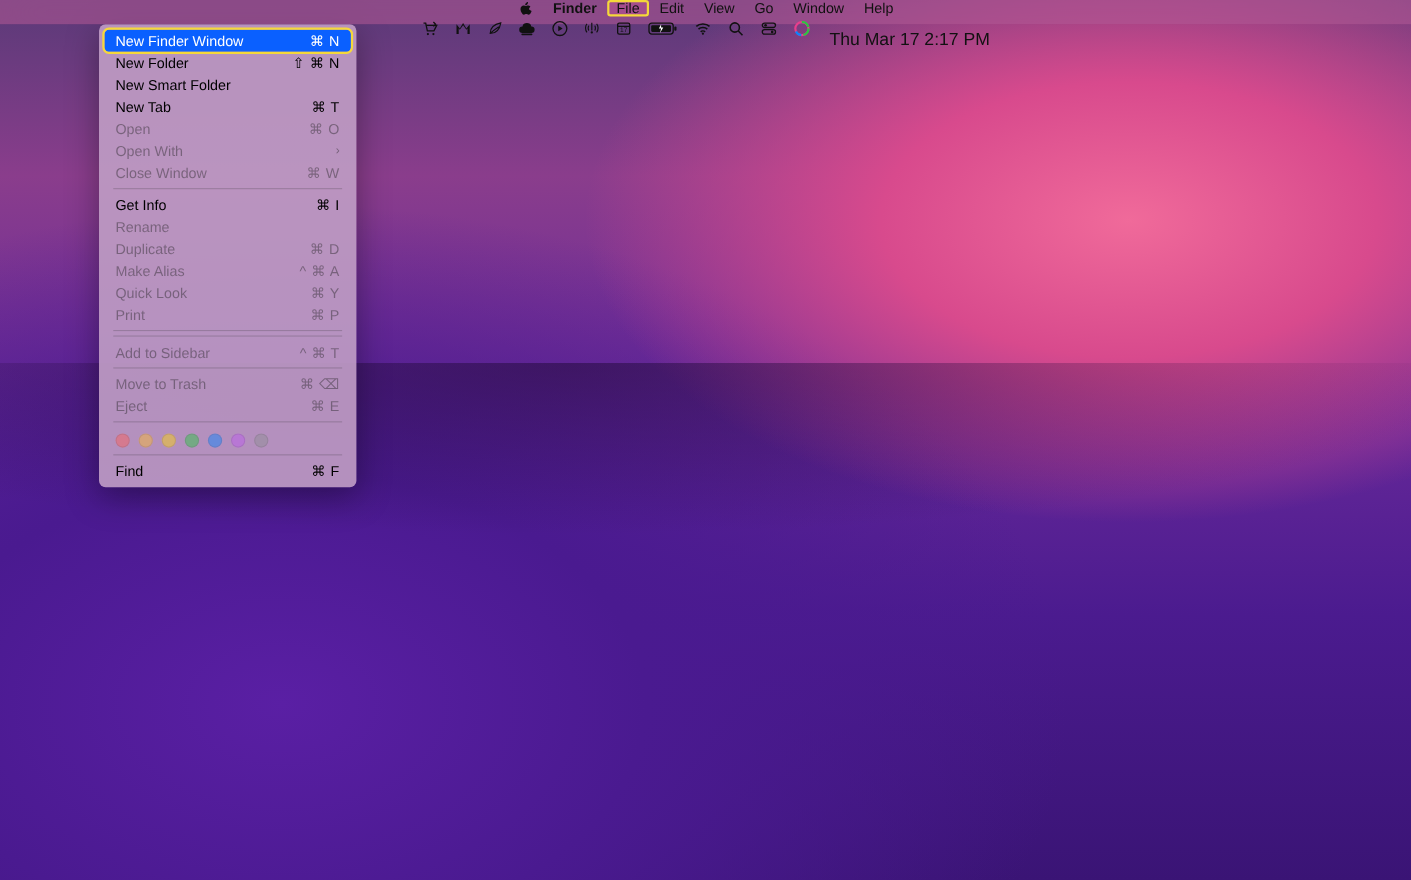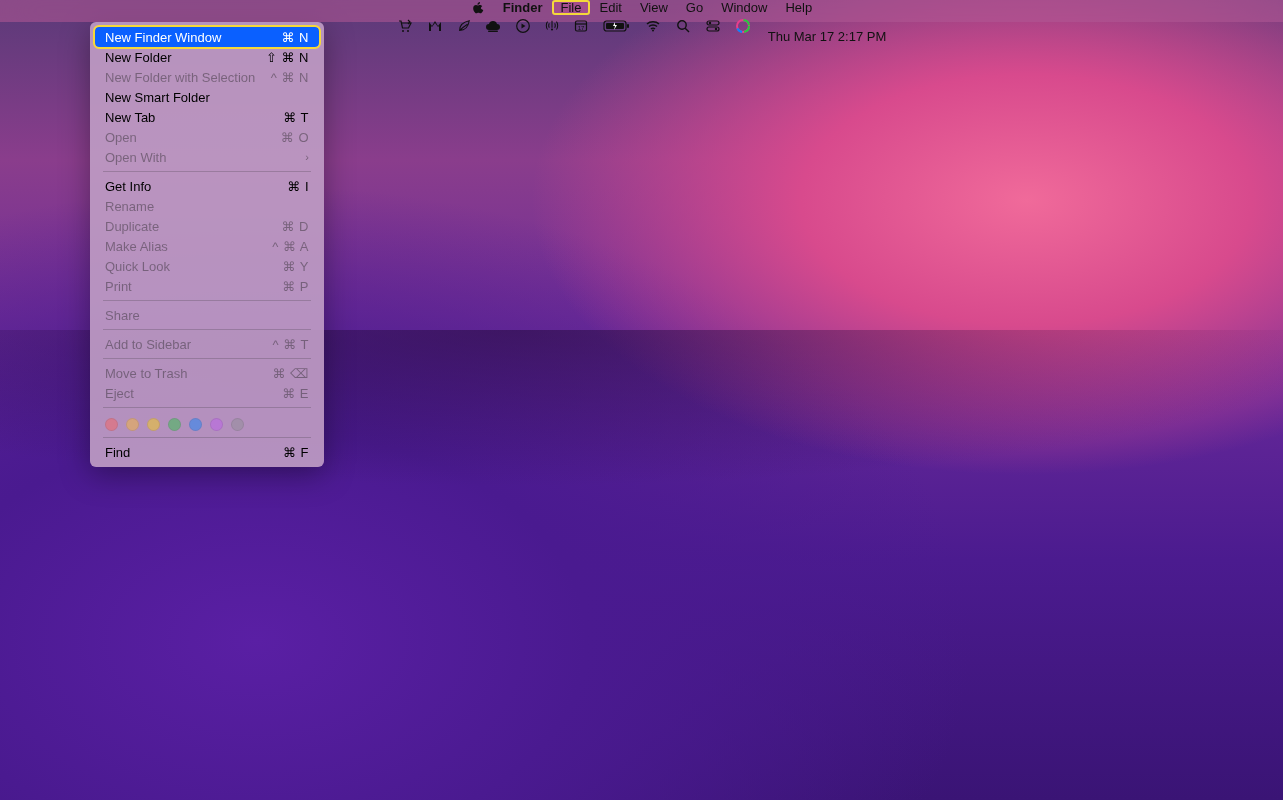--- a/index.html
+++ b/index.html
@@ -35,21 +35,21 @@
   .menubar-left .app-name { font-weight: 600; }
   .menubar-left .open {
     background: rgba(168, 77, 142, 0.85);
     border: 2px solid #f5d83a;
     border-radius: 3px;
     margin: -2px 0;
     padding: 0 7px;
   }
   .menubar-right > * { padding: 0 7px; height: 100%; display: flex; align-items: center; }
   .menubar svg { display:block; }
-  .clock { padding-left: 10px; font-size: 13px; margin-top: 21px; }
+  .clock { padding-left: 10px; font-size: 16px; margin-top: 21px; }
 
   
   .dropdown {
     position: absolute; top: 22px; left: 90px; width: 234px;
     background: rgba(190, 155, 195, 0.92);
     border-radius: 6px;
     box-shadow: 0 8px 30px rgba(0,0,0,.35);
     padding: 5px;
     z-index: 9;
     font-size: 13px;
@@ -181,39 +181,39 @@
 
 <div class="dropdown" id="dropdown">
     <div class="mi highlight">
       <span>New Finder Window</span>
       <span class="sc">⌘ N</span>
     </div>
     <div class="mi">
       <span>New Folder</span>
       <span class="sc">⇧ ⌘ N</span>
     </div>
-    <div class="mi disabled">
-      <span>New Folder with Selection</span>
-      <span class="sc">^ ⌘ N</span>
-    </div>
     <div class="mi">
       <span>New Smart Folder</span>
     </div>
     <div class="mi">
       <span>New Tab</span>
       <span class="sc">⌘ T</span>
     </div>
     <div class="mi disabled">
       <span>Open</span>
       <span class="sc">⌘ O</span>
     </div>
     <div class="mi disabled">
       <span>Open With</span>
       <span class="chev">›</span>
     </div>
+    <div class="mi disabled">
+      <span>Close Window</span>
+      <span class="sc">⌘ W</span>
+    </div>
     <div class="sep"></div>
     <div class="mi">
       <span>Get Info</span>
       <span class="sc">⌘  I</span>
     </div>
     <div class="mi disabled">
       <span>Rename</span>
     </div>
     <div class="mi disabled">
       <span>Duplicate</span>
@@ -225,23 +225,20 @@
     </div>
     <div class="mi disabled">
       <span>Quick Look</span>
       <span class="sc">⌘ Y</span>
     </div>
     <div class="mi disabled">
       <span>Print</span>
       <span class="sc">⌘ P</span>
     </div>
     <div class="sep"></div>
-    <div class="mi disabled">
-      <span>Share</span>
-    </div>
     <div class="sep"></div>
     <div class="mi disabled">
       <span>Add to Sidebar</span>
       <span class="sc">^ ⌘ T</span>
     </div>
     <div class="sep"></div>
     <div class="mi disabled">
       <span>Move to Trash</span>
       <span class="sc">⌘ ⌫</span>
     </div>

